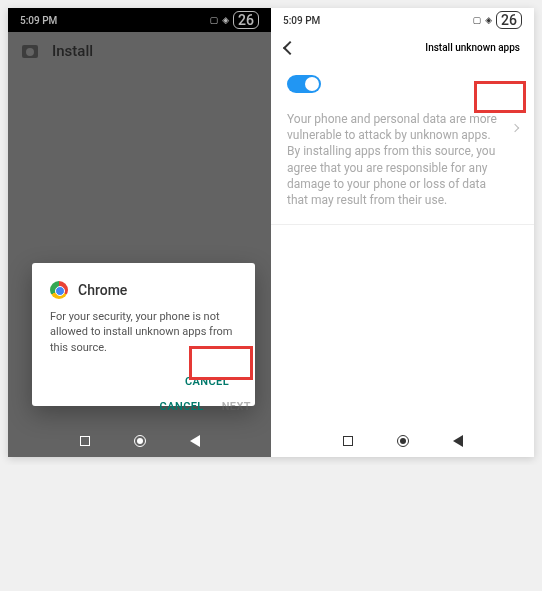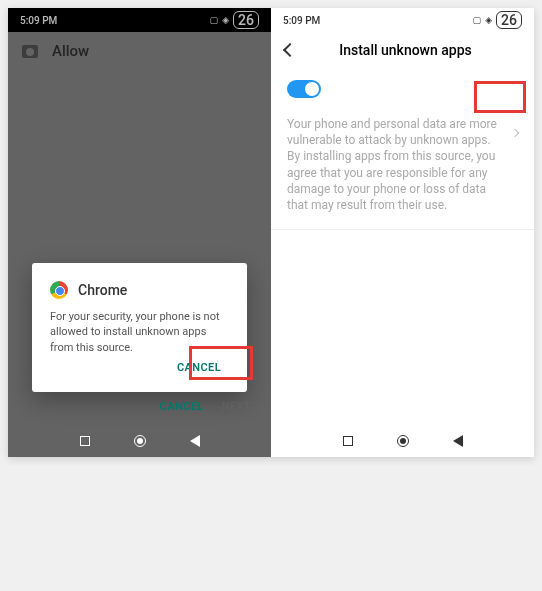--- a/index.html
+++ b/index.html
@@ -15,26 +15,26 @@
     .status-icons { display: flex; gap: 4px; align-items: center; font-size: 9px; }
     .battery-pill { border: 1px solid currentColor; border-radius: 6px; padding: 0 4px; font-size: 14px; }
     
     .left-header { background: #8a8a8a; padding: 10px 14px; display: flex; align-items: center; gap: 14px; }
     .camera-icon { width: 16px; height: 13px; background: #555; border-radius: 2px; position: relative; }
     .camera-icon::before { content: ''; position: absolute; top: 3px; left: 4px; width: 8px; height: 8px; border-radius: 50%; background: #8a8a8a; }
     .left-title { color: #333; font-size: 15px; font-weight: 500; }
     
     .overlay { position: absolute; inset: 0; background: rgba(0,0,0,0.28); }
     
-    .dialog { position: absolute; top: 255px; left: 24px; right: 24px; background: #fff; border-radius: 3px; padding: 18px 18px 12px; box-shadow: 0 8px 24px rgba(0,0,0,0.3); }
+    .dialog { position: absolute; top: 255px; left: 24px; right: 16px; background: #fff; border-radius: 3px; padding: 18px 18px 12px; box-shadow: 0 8px 24px rgba(0,0,0,0.3); }
     .dialog-head { display: flex; align-items: center; gap: 10px; margin-bottom: 10px; }
     .chrome-icon { width: 18px; height: 18px; border-radius: 50%; background: conic-gradient(#ea4335 0 120deg, #fbbc05 120deg 240deg, #34a853 240deg 360deg); position: relative; }
     .chrome-icon::after { content: ''; position: absolute; top: 5px; left: 5px; width: 8px; height: 8px; border-radius: 50%; background: #4285f4; border: 1px solid #fff; }
     .dialog-title { font-size: 14px; font-weight: 500; color: #333; }
-    .dialog-body { font-size: 11px; color: #555; line-height: 1.4; }
+    .dialog-body { font-size: 11px; color: #555; line-height: 1.4; margin-bottom: 14px; }
     .dialog-actions { display: flex; justify-content: flex-end; gap: 10px; }
     .dialog-btn { font-size: 11px; font-weight: 600; color: #00796b; letter-spacing: 0.4px; padding: 6px 8px; cursor: pointer; }
     
     .highlight-settings { position: absolute; top: 338px; right: 18px; width: 64px; height: 34px; border: 3px solid #e53935; pointer-events: none; }
     
     .bottom-actions { position: absolute; bottom: 44px; right: 20px; display: flex; gap: 18px; }
     .bottom-btn { font-size: 11px; font-weight: 600; letter-spacing: 0.4px; }
     .bottom-cancel { color: #00796b; }
     .bottom-next { color: #666; opacity: 0.5; }
     
@@ -43,21 +43,21 @@
     .nav-right { background: #fff; }
     .nav-sq { width: 10px; height: 10px; border: 1.5px solid currentColor; }
     .nav-ci { width: 12px; height: 12px; border: 1.5px solid currentColor; border-radius: 50%; position: relative; }
     .nav-ci::after { content: ''; position: absolute; top: 2px; left: 2px; right: 2px; bottom: 2px; background: currentColor; border-radius: 50%; }
     .nav-tr { width: 0; height: 0; border-top: 6px solid transparent; border-bottom: 6px solid transparent; border-right: 10px solid currentColor; }
     .nav-left .nav-sq, .nav-left .nav-ci, .nav-left .nav-tr { color: #fff; }
     .nav-right .nav-sq, .nav-right .nav-ci, .nav-right .nav-tr { color: #333; }
     
     .right-header { display: flex; align-items: center; padding: 10px 14px; gap: 20px; }
     .back-icon { width: 10px; height: 10px; border-left: 2px solid #333; border-bottom: 2px solid #333; transform: rotate(45deg); }
-    .right-title { font-size: 14px; font-weight: 500; flex: 1; text-align: center; margin-left: -24px; }
+    .right-title { font-size: 10px; font-weight: 500; flex: 1; text-align: right; margin-left: -24px; }
     
     .setting-row { display: flex; align-items: center; justify-content: space-between; padding: 12px 16px; }
     .setting-label { font-size: 12px; color: #333; }
     .toggle { width: 34px; height: 18px; background: #2196f3; border-radius: 10px; position: relative; cursor: pointer; }
     .toggle::after { content: ''; position: absolute; right: 2px; top: 2px; width: 14px; height: 14px; background: #fff; border-radius: 50%; }
     
     .highlight-toggle { border: 3px solid #e53935; padding: 4px 6px; position: absolute; top: 73px; right: 8px; pointer-events: none; }
     
     .warning-row { display: flex; align-items: flex-start; padding: 6px 16px 16px; gap: 8px; border-bottom: 1px solid #eee; }
     .warning-text { font-size: 12px; color: #aaa; line-height: 1.35; flex: 1; }
@@ -72,21 +72,21 @@
     <div class="status-bar">
       <span>5:09 PM</span>
       <span class="status-icons">
         <span>▢</span>
         <span>◈</span>
         <span class="battery-pill">26</span>
       </span>
     </div>
     <div class="left-header">
       <div class="camera-icon"></div>
-      <div class="left-title">Allow</div>
+      <div class="left-title">Install</div>
     </div>
     <div class="overlay"></div>
 
     <div class="dialog">
       <div class="dialog-head">
         <div class="chrome-icon"></div>
         <div class="dialog-title">Chrome</div>
       </div>
       <div class="dialog-body">For your security, your phone is not allowed to install unknown apps from this source.</div>
       <div class="dialog-actions">

